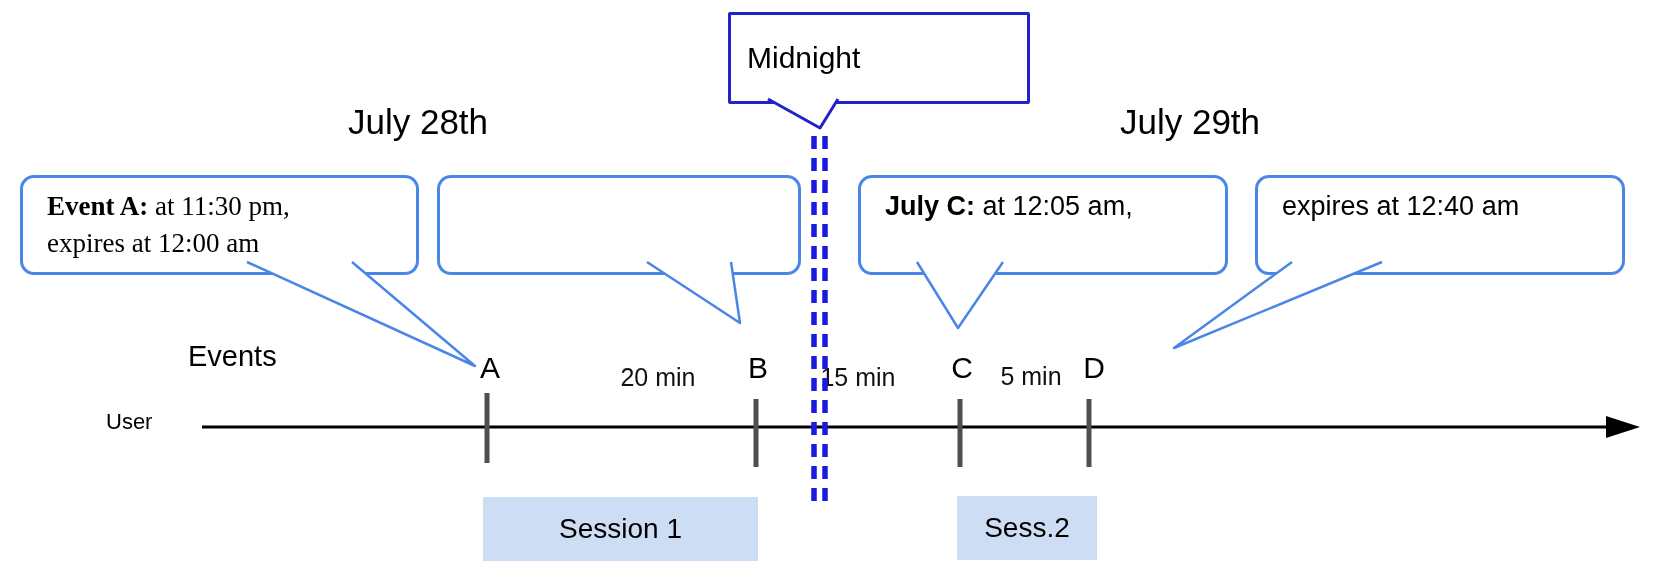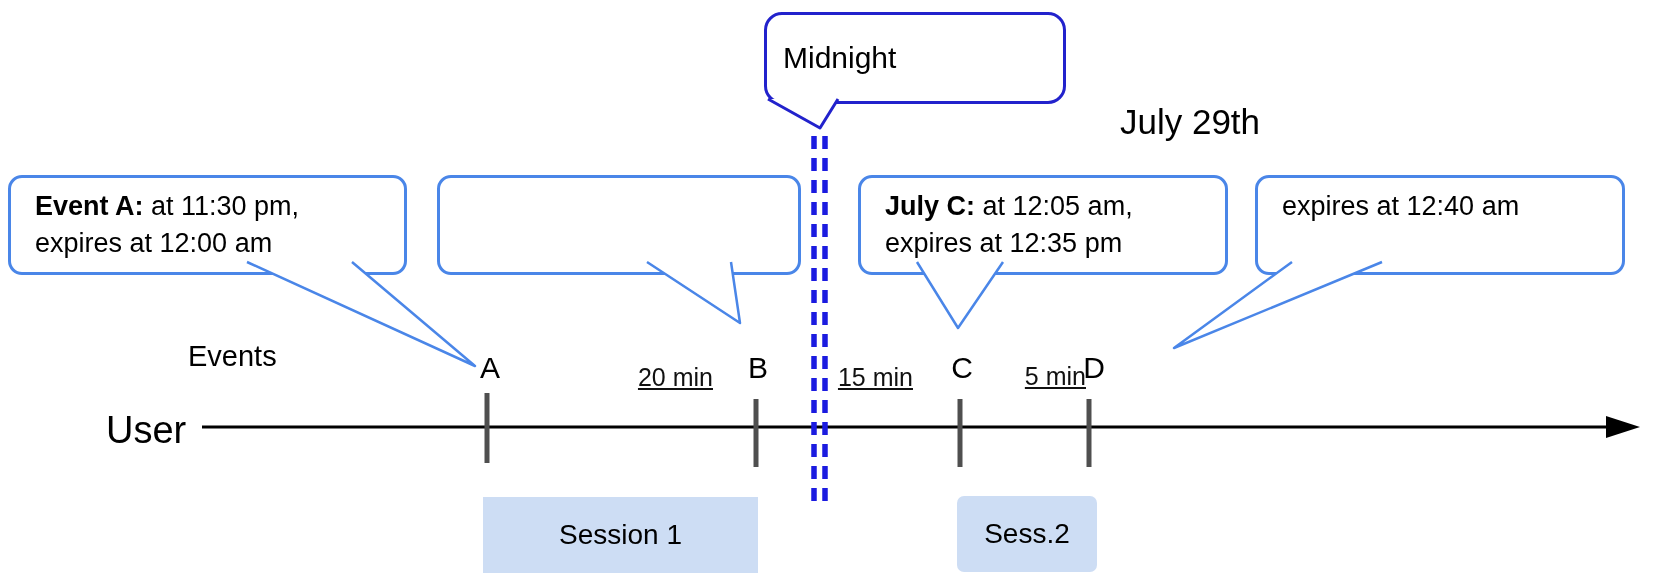--- a/index.html
+++ b/index.html
@@ -8,79 +8,79 @@
     font-family:"Liberation Sans","DejaVu Sans",sans-serif;color:#000;
   }
   .abs{position:absolute;}
   
   .date-label{font-size:35px;width:240px;text-align:center;top:102px;}
   .date-left{left:298px;}
   .date-right{left:1070px;}
   
   .midnight-box{
     left:728px;top:12px;width:280px;height:86px;
-    border:3px solid #2222cc;border-radius:18px;background:#fff;
+    border:3px solid #2222cc;border-radius:2px;background:#fff;
     display:flex;align-items:center;justify-content:flex-start;
-    padding-left:16px;font-size:30px;box-sizing:content-box;margin-left:36px;
+    padding-left:16px;font-size:30px;box-sizing:content-box;
   }
   
   .event-box{
     top:175px;height:84px;background:#fff;
     border:3px solid #4a86e8;border-radius:14px;
     padding:10px 0 0 24px;box-sizing:content-box;
     font-size:27px;line-height:37px;
   }
   .event-box .line span{white-space:pre-wrap;}
   .event-box .b{font-weight:bold;}
-  .event-a{left:8px;width:369px;}
+  .event-a{left:20px;width:369px;font-family:Liberation Serif, serif;}
   .event-b{left:437px;width:334px;}
   .event-c{left:858px;width:340px;}
   .event-d{left:1255px;width:340px;}
   
   .events-label{left:188px;top:340px;font-size:29px;}
-  .user-label{left:106px;top:409px;font-size:38px;text-align:right;}
+  .user-label{left:106px;top:409px;font-size:22px;text-align:right;}
   .tick-letter{top:351px;width:34px;text-align:center;font-size:30px;}
   .tick-a{left:473px;}
   .tick-b{left:741px;}
   .tick-c{left:945px;}
   .tick-d{left:1077px;}
-  .interval{width:110px;text-align:right;font-size:25px;color:#111;text-decoration:underline;}
+  .interval{width:110px;text-align:center;font-size:25px;color:#111;}
   .interval-1{left:603px;top:363px;}
   .interval-2{left:803px;top:363px;}
   .interval-3{left:976px;top:362px;}
   
   .session-box{
-    top:497px;height:76px;background:#cdddf4;
+    top:497px;height:64px;background:#cdddf4;
     display:flex;align-items:center;justify-content:center;font-size:28px;
   }
   .session-1{left:483px;width:275px;}
-  .session-2{left:957px;top:496px;width:140px;border-radius:7px;}
+  .session-2{left:957px;top:496px;width:140px;}
   
   .overlay{position:absolute;left:0;top:0;pointer-events:none;}
 </style>
 </head>
 <body>
 
 <div class="canvas">
 
+  <div class="abs date-label date-left">July 28th</div>
   <div class="abs date-label date-right">July 29th</div>
 
   <div class="abs midnight-box">
     <span>Midnight</span>
   </div>
 
   <div class="abs event-box event-a">
     <div class="line"><span class="b">Event A:</span><span> at 11:30 pm,</span></div>
     <div class="line">expires at 12:00 am</div>
   </div>
   <div class="abs event-box event-b">
   </div>
   <div class="abs event-box event-c">
     <div class="line"><span class="b">July C:</span><span> at 12:05 am,</span></div>
-    <div class="line">expires at 12:35 pm</div>
   </div>
   <div class="abs event-box event-d">
     <div class="line">expires at 12:40 am</div>
   </div>
 
   <div class="abs events-label">Events</div>
   <div class="abs user-label">User</div>
 
   <div class="abs tick-letter tick-a">A</div>
   <div class="abs tick-letter tick-b">B</div>

